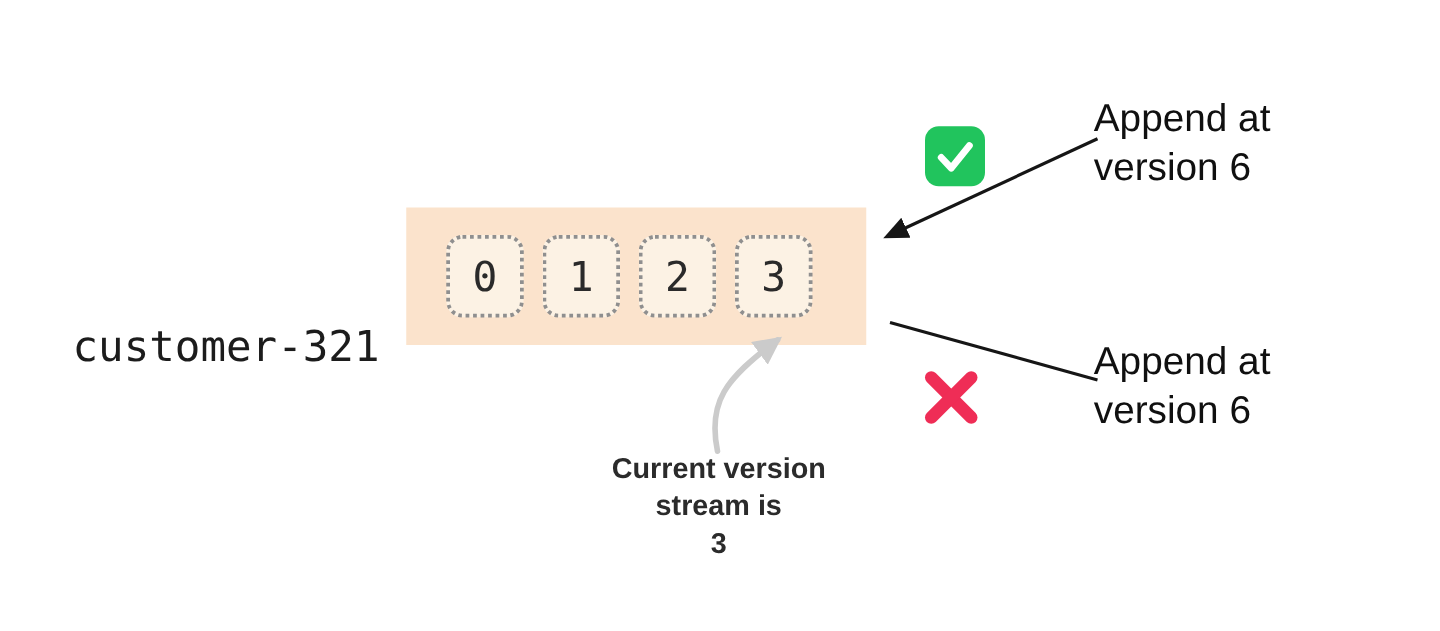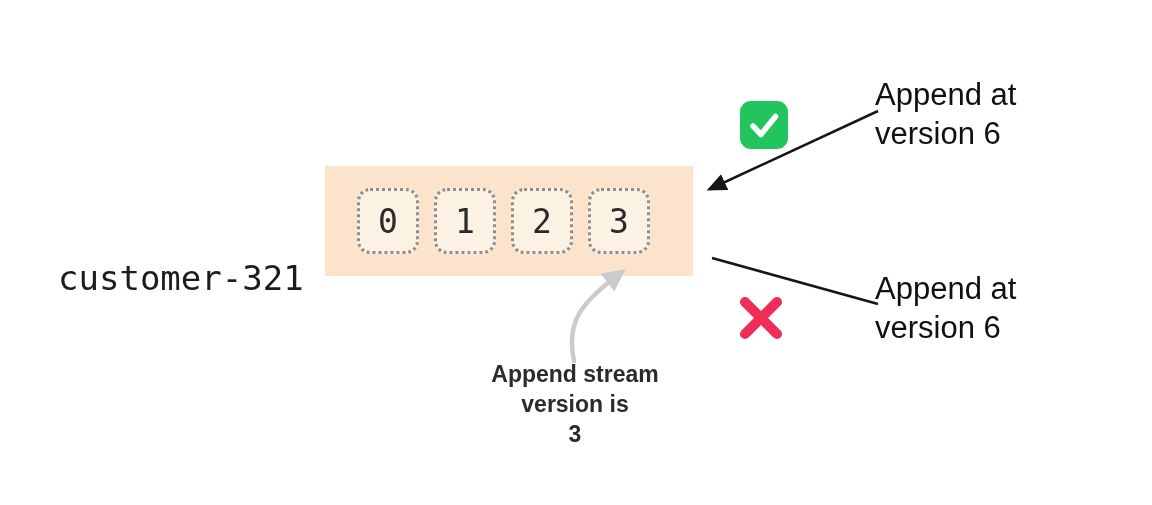--- a/index.html
+++ b/index.html
@@ -171,18 +171,18 @@
     <div>Append at</div>
     <div>version 6</div>
   </div>
 
   <div class="annot annot-bottom">
     <div>Append at</div>
     <div>version 6</div>
   </div>
 
   <div class="caption">
-    <div>Append stream</div>
-    <div>version is</div>
+    <div>Current version</div>
+    <div>stream is</div>
     <div>3</div>
   </div>
 
 </div>
 
 </body></html>

